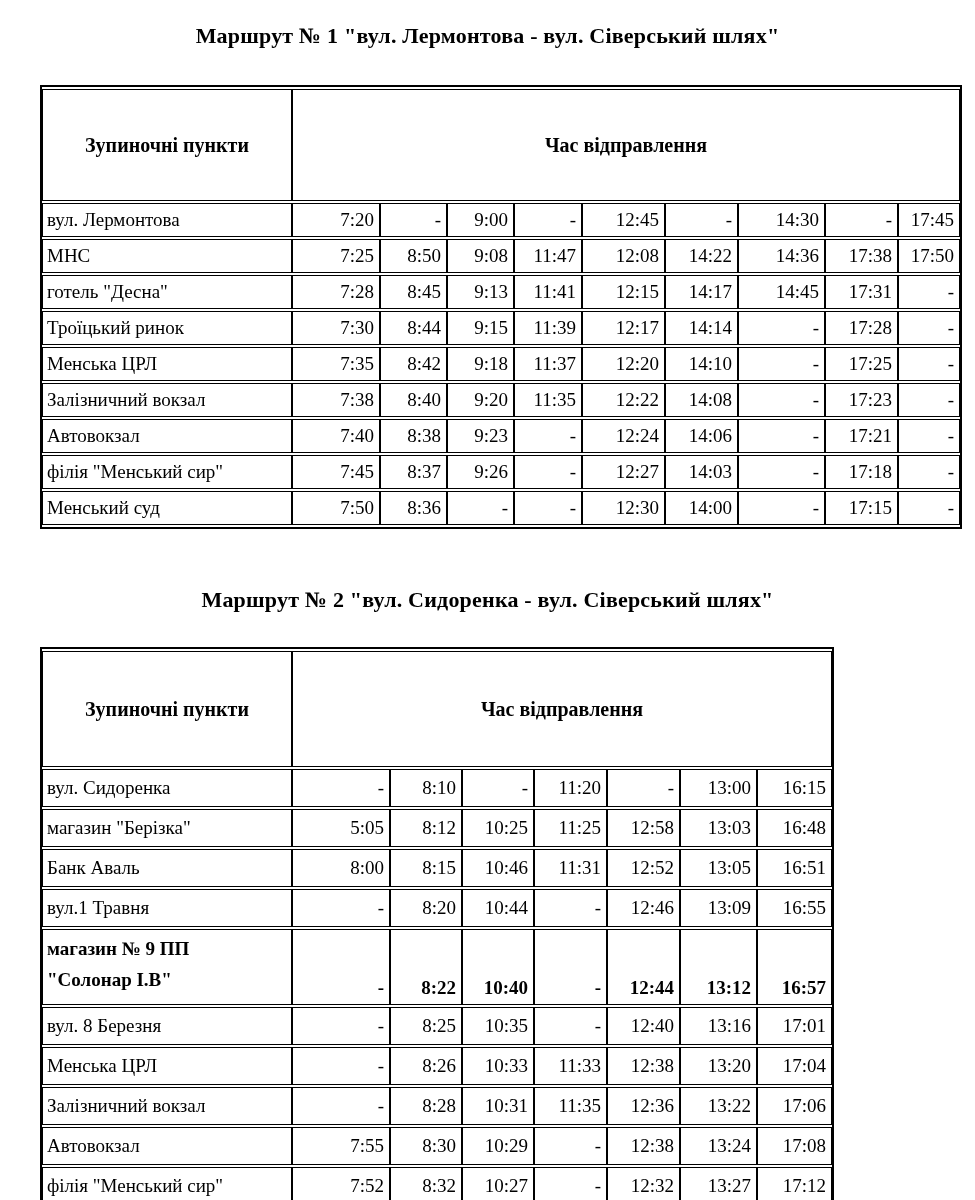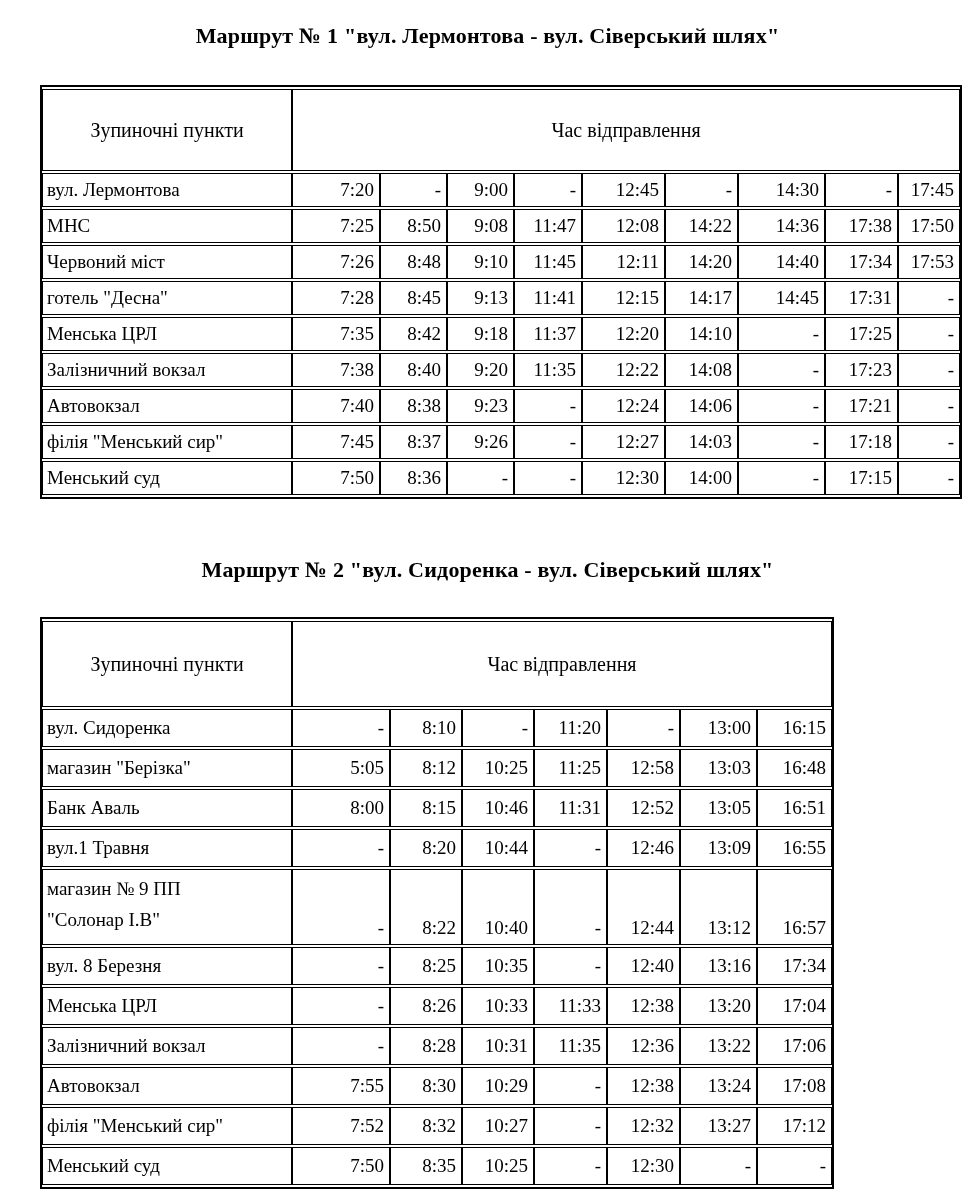--- a/index.html
+++ b/index.html
@@ -36,44 +36,44 @@
   #table-1 { width: 918px; margin-top: 36px; }
   #table-2 { width: 790px; margin-top: 34px; }
 
   .timetable th, .timetable td {
     border: 1.5px solid #000000;
     overflow: hidden;
     font-size: 19px;
     background: #ffffff;
   }
   .timetable th {
-    font-weight: normal;
+    font-weight: bold;
     font-size: 20px;
     text-align: center;
     vertical-align: middle;
-    padding: 0 4px;
+    padding: 15px 4px;
   }
   #table-1 thead th { height: 80px; }
   #table-2 thead th { height: 84px; }
 
   #table-1 tbody td { height: 26px; }
   #table-2 tbody td { height: 30px; }
 
   td.stop {
     text-align: left;
     padding: 3px 4px;
     white-space: pre-line;
     vertical-align: middle;
   }
   td.time {
     text-align: right;
     padding: 1px 5px;
     vertical-align: middle;
   }
-  #table-2 tr.tall td { height: 68px; }
+  #table-2 tr.tall td { height: 68px; font-weight: bold; }
   #table-2 tr.tall td.time {
     vertical-align: bottom;
     padding-bottom: 5px;
   }
   #table-2 tr.tall td.stop {
     vertical-align: top;
     padding-top: 3px;
     line-height: 31px;
   }
 </style>
@@ -122,41 +122,41 @@
           <td class="time">8:50</td>
           <td class="time">9:08</td>
           <td class="time">11:47</td>
           <td class="time">12:08</td>
           <td class="time">14:22</td>
           <td class="time">14:36</td>
           <td class="time">17:38</td>
           <td class="time">17:50</td>
         </tr>
         <tr>
-          <td class="stop">Червоний міст</td>
-          <td class="time">7:26</td>
-          <td class="time">8:48</td>
-          <td class="time">9:10</td>
-          <td class="time">11:45</td>
-          <td class="time">12:11</td>
-          <td class="time">14:20</td>
-          <td class="time">14:40</td>
-          <td class="time">17:34</td>
-          <td class="time">17:53</td>
-        </tr>
-        <tr>
           <td class="stop">готель "Десна"</td>
           <td class="time">7:28</td>
           <td class="time">8:45</td>
           <td class="time">9:13</td>
           <td class="time">11:41</td>
           <td class="time">12:15</td>
           <td class="time">14:17</td>
           <td class="time">14:45</td>
           <td class="time">17:31</td>
+          <td class="time">-</td>
+        </tr>
+        <tr>
+          <td class="stop">Троїцький ринок</td>
+          <td class="time">7:30</td>
+          <td class="time">8:44</td>
+          <td class="time">9:15</td>
+          <td class="time">11:39</td>
+          <td class="time">12:17</td>
+          <td class="time">14:14</td>
+          <td class="time">-</td>
+          <td class="time">17:28</td>
           <td class="time">-</td>
         </tr>
         <tr>
           <td class="stop">Менська ЦРЛ</td>
           <td class="time">7:35</td>
           <td class="time">8:42</td>
           <td class="time">9:18</td>
           <td class="time">11:37</td>
           <td class="time">12:20</td>
           <td class="time">14:10</td>
@@ -287,21 +287,21 @@
           <td class="time">16:57</td>
         </tr>
         <tr>
           <td class="stop">вул. 8 Березня</td>
           <td class="time">-</td>
           <td class="time">8:25</td>
           <td class="time">10:35</td>
           <td class="time">-</td>
           <td class="time">12:40</td>
           <td class="time">13:16</td>
-          <td class="time">17:34</td>
+          <td class="time">17:01</td>
         </tr>
         <tr>
           <td class="stop">Менська ЦРЛ</td>
           <td class="time">-</td>
           <td class="time">8:26</td>
           <td class="time">10:33</td>
           <td class="time">11:33</td>
           <td class="time">12:38</td>
           <td class="time">13:20</td>
           <td class="time">17:04</td>

